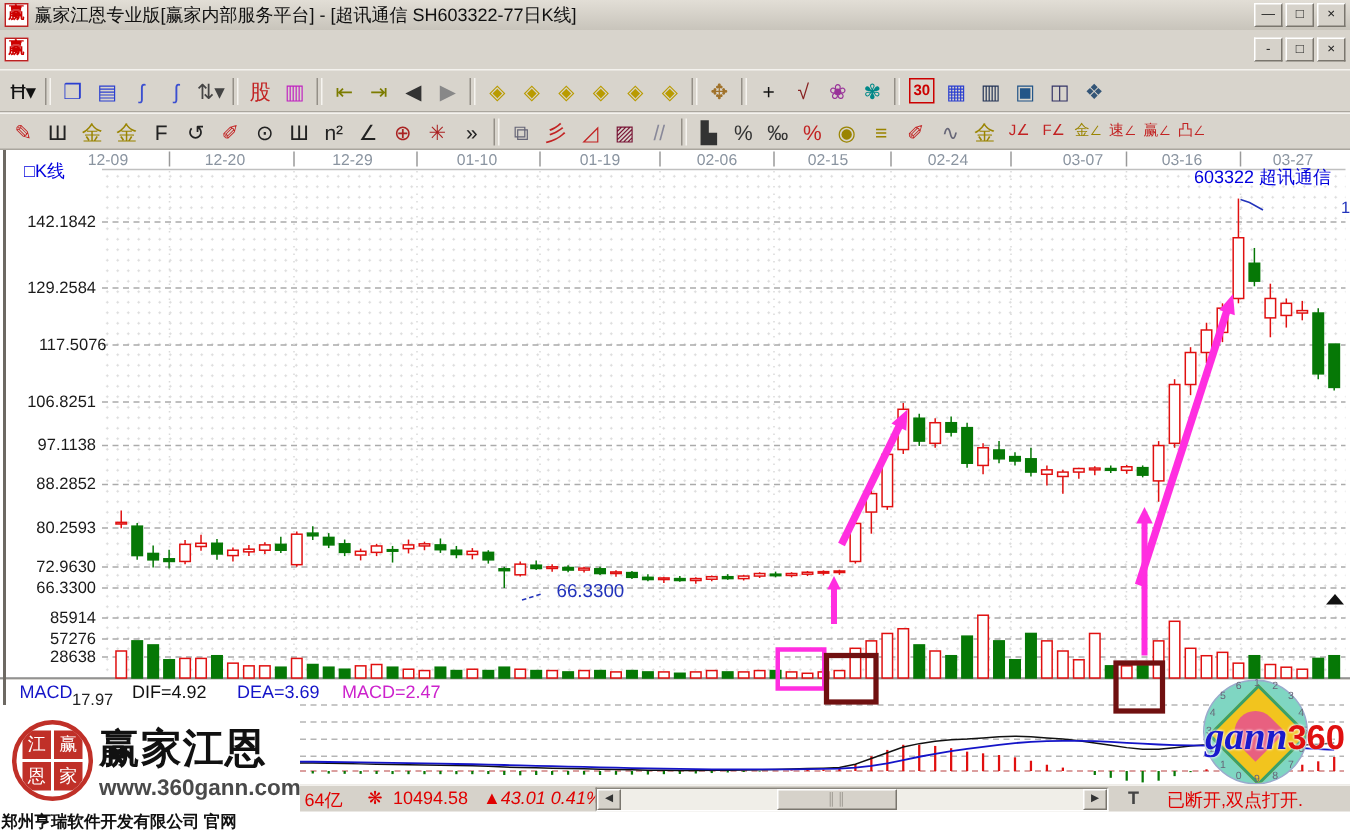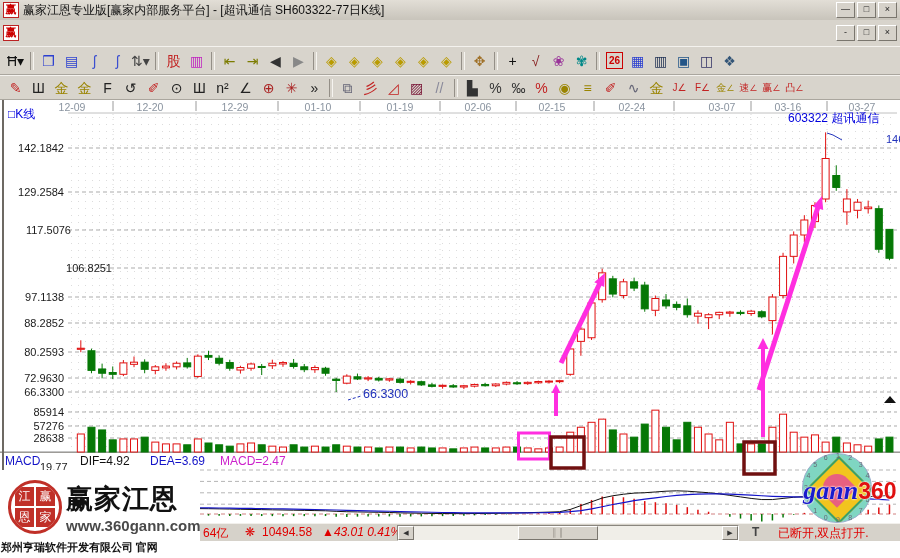--- a/index.html
+++ b/index.html
@@ -25,21 +25,21 @@
     font-size:14px;line-height:22px;}
   .tb-icon.small{font-size:10px;}
   .tb-sep{width:2px;height:18px;border-left:1px solid #948f87;border-right:1px solid #f6f4f0;margin:0 3px;}
   .cal{border:1px solid #c00;font-size:10px;font-weight:bold;width:15px;height:15px;line-height:15px;text-align:center;}
   
   .chartpane{left:0;top:100px;width:900px;height:352px;background:#fff;z-index:1;}
   .chartgrid{left:68px;top:114px;width:829px;height:338px;z-index:2;
     background-image:radial-gradient(circle,#dcdcdc 0.7px,transparent 0.9px);background-size:7px 7px;}
   .macdpane{left:0;top:452px;width:900px;height:71px;background:#fff;z-index:1;border-top:1px solid #b0aca4;box-sizing:border-box;}
   svg.overlay{left:0;top:0;z-index:5;pointer-events:none;}
-  .lbl{z-index:10;white-space:nowrap;}
+  .lbl{z-index:10;white-space:nowrap;margin-left:8px;}
   .price-lbl{width:62px;text-align:right;font-size:11px;color:#1a1a1a;z-index:10;}
   .date-lbl{font-size:10.5px;color:#8a94a0;z-index:10;transform:translateX(-50%);}
   
   .watermark{left:0;top:470px;width:200px;height:88px;background:#fff;z-index:20;}
   .seal{left:8px;top:10px;width:54px;height:54px;border:3px solid #c03028;border-radius:50%;
     background:#fff;overflow:hidden;display:grid;grid-template-columns:1fr 1fr;grid-template-rows:1fr 1fr;gap:2px;padding:4px;box-sizing:border-box;}
   .seal span{background:#c03028;color:#fff;font-size:12px;display:flex;align-items:center;justify-content:center;}
   .brand{left:66px;top:11px;font-size:27px;font-weight:bold;color:#111;letter-spacing:1px;}
   .url{left:66px;top:47px;font-size:15px;font-weight:bold;color:#4a4a4a;}
   .company{left:1px;top:70px;font-size:11px;color:#111;font-family:"Liberation Serif",serif;font-weight:bold;white-space:nowrap;}
@@ -118,21 +118,21 @@
       <span class="tb-icon" style="color: rgb(185, 155, 0);">◈</span>
       <span class="tb-sep"></span>
       <span class="tb-icon" style="color: rgb(160, 114, 42);">✥</span>
       <span class="tb-sep"></span>
       <span class="tb-icon" style="color: rgb(17, 17, 17);">+</span>
       <span class="tb-icon" style="color: rgb(136, 34, 34);">√</span>
       <span class="tb-icon" style="color: rgb(153, 51, 153);">❀</span>
       <span class="tb-icon" style="color: rgb(0, 136, 136);">✾</span>
       <span class="tb-sep"></span>
       <span class="tb-icon" style="color: rgb(204, 0, 0);">
-        <span class="cal" style="color: rgb(204, 0, 0);">26</span>
+        <span class="cal" style="color: rgb(204, 0, 0);">30</span>
       </span>
       <span class="tb-icon" style="color: rgb(43, 63, 208);">▦</span>
       <span class="tb-icon" style="color: rgb(34, 51, 85);">▥</span>
       <span class="tb-icon" style="color: rgb(34, 85, 136);">▣</span>
       <span class="tb-icon" style="color: rgb(51, 51, 102);">◫</span>
       <span class="tb-icon" style="color: rgb(51, 85, 119);">❖</span>
     </div>
   <div class="abs toolbar toolbar2" id="toolbar2">
       <span class="tb-icon" style="color: rgb(194, 34, 34);">✎</span>
       <span class="tb-icon" style="color: rgb(34, 34, 34);">Ш</span>
@@ -180,21 +180,21 @@
   <div class="abs lbl" style="left:8px;top:106px;font-size:12px;color:#0000dd;">
     <span>□</span><span>K线</span>
   </div>
   <div class="abs lbl" style="left:788px;top:110px;font-size:12px;color:#0000dd;">603322 超讯通信</div>
   <div class="abs lbl" style="left:886px;top:133px;font-size:11px;color:#2233bb;">146.78</div>
   <div class="abs lbl" style="left:363px;top:387px;font-size:12.5px;color:#2233bb;">66.3300</div>
   <div id="price-labels">
       <div class="abs price-lbl" style="left: 2px; top: 142px;">142.1842</div>
       <div class="abs price-lbl" style="left: 2px; top: 186px;">129.2584</div>
       <div class="abs price-lbl" style="left: 2px; top: 224px; margin-left: 7px;">117.5076</div>
-      <div class="abs price-lbl" style="left: 2px; top: 262px; padding-left: 48px;">106.8251</div>
+      <div class="abs price-lbl" style="left: 2px; top: 262px;">106.8251</div>
       <div class="abs price-lbl" style="left: 2px; top: 291px;">97.1138</div>
       <div class="abs price-lbl" style="left: 2px; top: 317px;">88.2852</div>
       <div class="abs price-lbl" style="left: 2px; top: 346px;">80.2593</div>
       <div class="abs price-lbl" style="left: 2px; top: 372px;">72.9630</div>
       <div class="abs price-lbl" style="left: 2px; top: 386px;">66.3300</div>
       <div class="abs price-lbl" style="left: 2px; top: 406px;">85914</div>
       <div class="abs price-lbl" style="left: 2px; top: 420px;">57276</div>
       <div class="abs price-lbl" style="left: 2px; top: 432px;">28638</div>
     </div>
   <div id="date-labels">
@@ -205,21 +205,21 @@
       <div class="abs date-lbl" style="left: 400px; top: 101px;">01-19</div>
       <div class="abs date-lbl" style="left: 478px; top: 101px;">02-06</div>
       <div class="abs date-lbl" style="left: 552px; top: 101px;">02-15</div>
       <div class="abs date-lbl" style="left: 632px; top: 101px;">02-24</div>
       <div class="abs date-lbl" style="left: 712px; top: 101px; padding-left: 20px;">03-07</div>
       <div class="abs date-lbl" style="left: 788px; top: 101px;">03-16</div>
       <div class="abs date-lbl" style="left: 862px; top: 101px;">03-27</div>
     </div>
 
   <div class="abs lbl" style="left:5px;top:454px;font-size:12px;color:#1414c8;">MACD</div>
-  <div class="abs lbl" style="left:40px;top:461px;font-size:11px;color:#222;">19.77</div>
+  <div class="abs lbl" style="left:40px;top:461px;font-size:11px;color:#222;">17.97</div>
   <div class="abs lbl" style="left:47px;top:472px;font-size:11px;color:#222;">8.15</div>
   <div class="abs lbl" style="left:80px;top:454px;font-size:12px;color:#111;">DIF=4.92</div>
   <div class="abs lbl" style="left:150px;top:454px;font-size:12px;color:#1414c8;">DEA=3.69</div>
   <div class="abs lbl" style="left:220px;top:454px;font-size:12px;color:#cc22cc;">MACD=2.47</div>
 
   <svg class="abs overlay" id="chart-svg" width="900" height="558">
       <line x1="68" y1="113" x2="897" y2="113" stroke="#c0c0c0" stroke-width="1"></line>
       <line x1="68" y1="148" x2="897" y2="148" stroke="#ababab" stroke-width="1" stroke-dasharray="4,3"></line>
       <line x1="68" y1="192" x2="897" y2="192" stroke="#ababab" stroke-width="1" stroke-dasharray="4,3"></line>
       <line x1="68" y1="230" x2="897" y2="230" stroke="#ababab" stroke-width="1" stroke-dasharray="4,3"></line>

